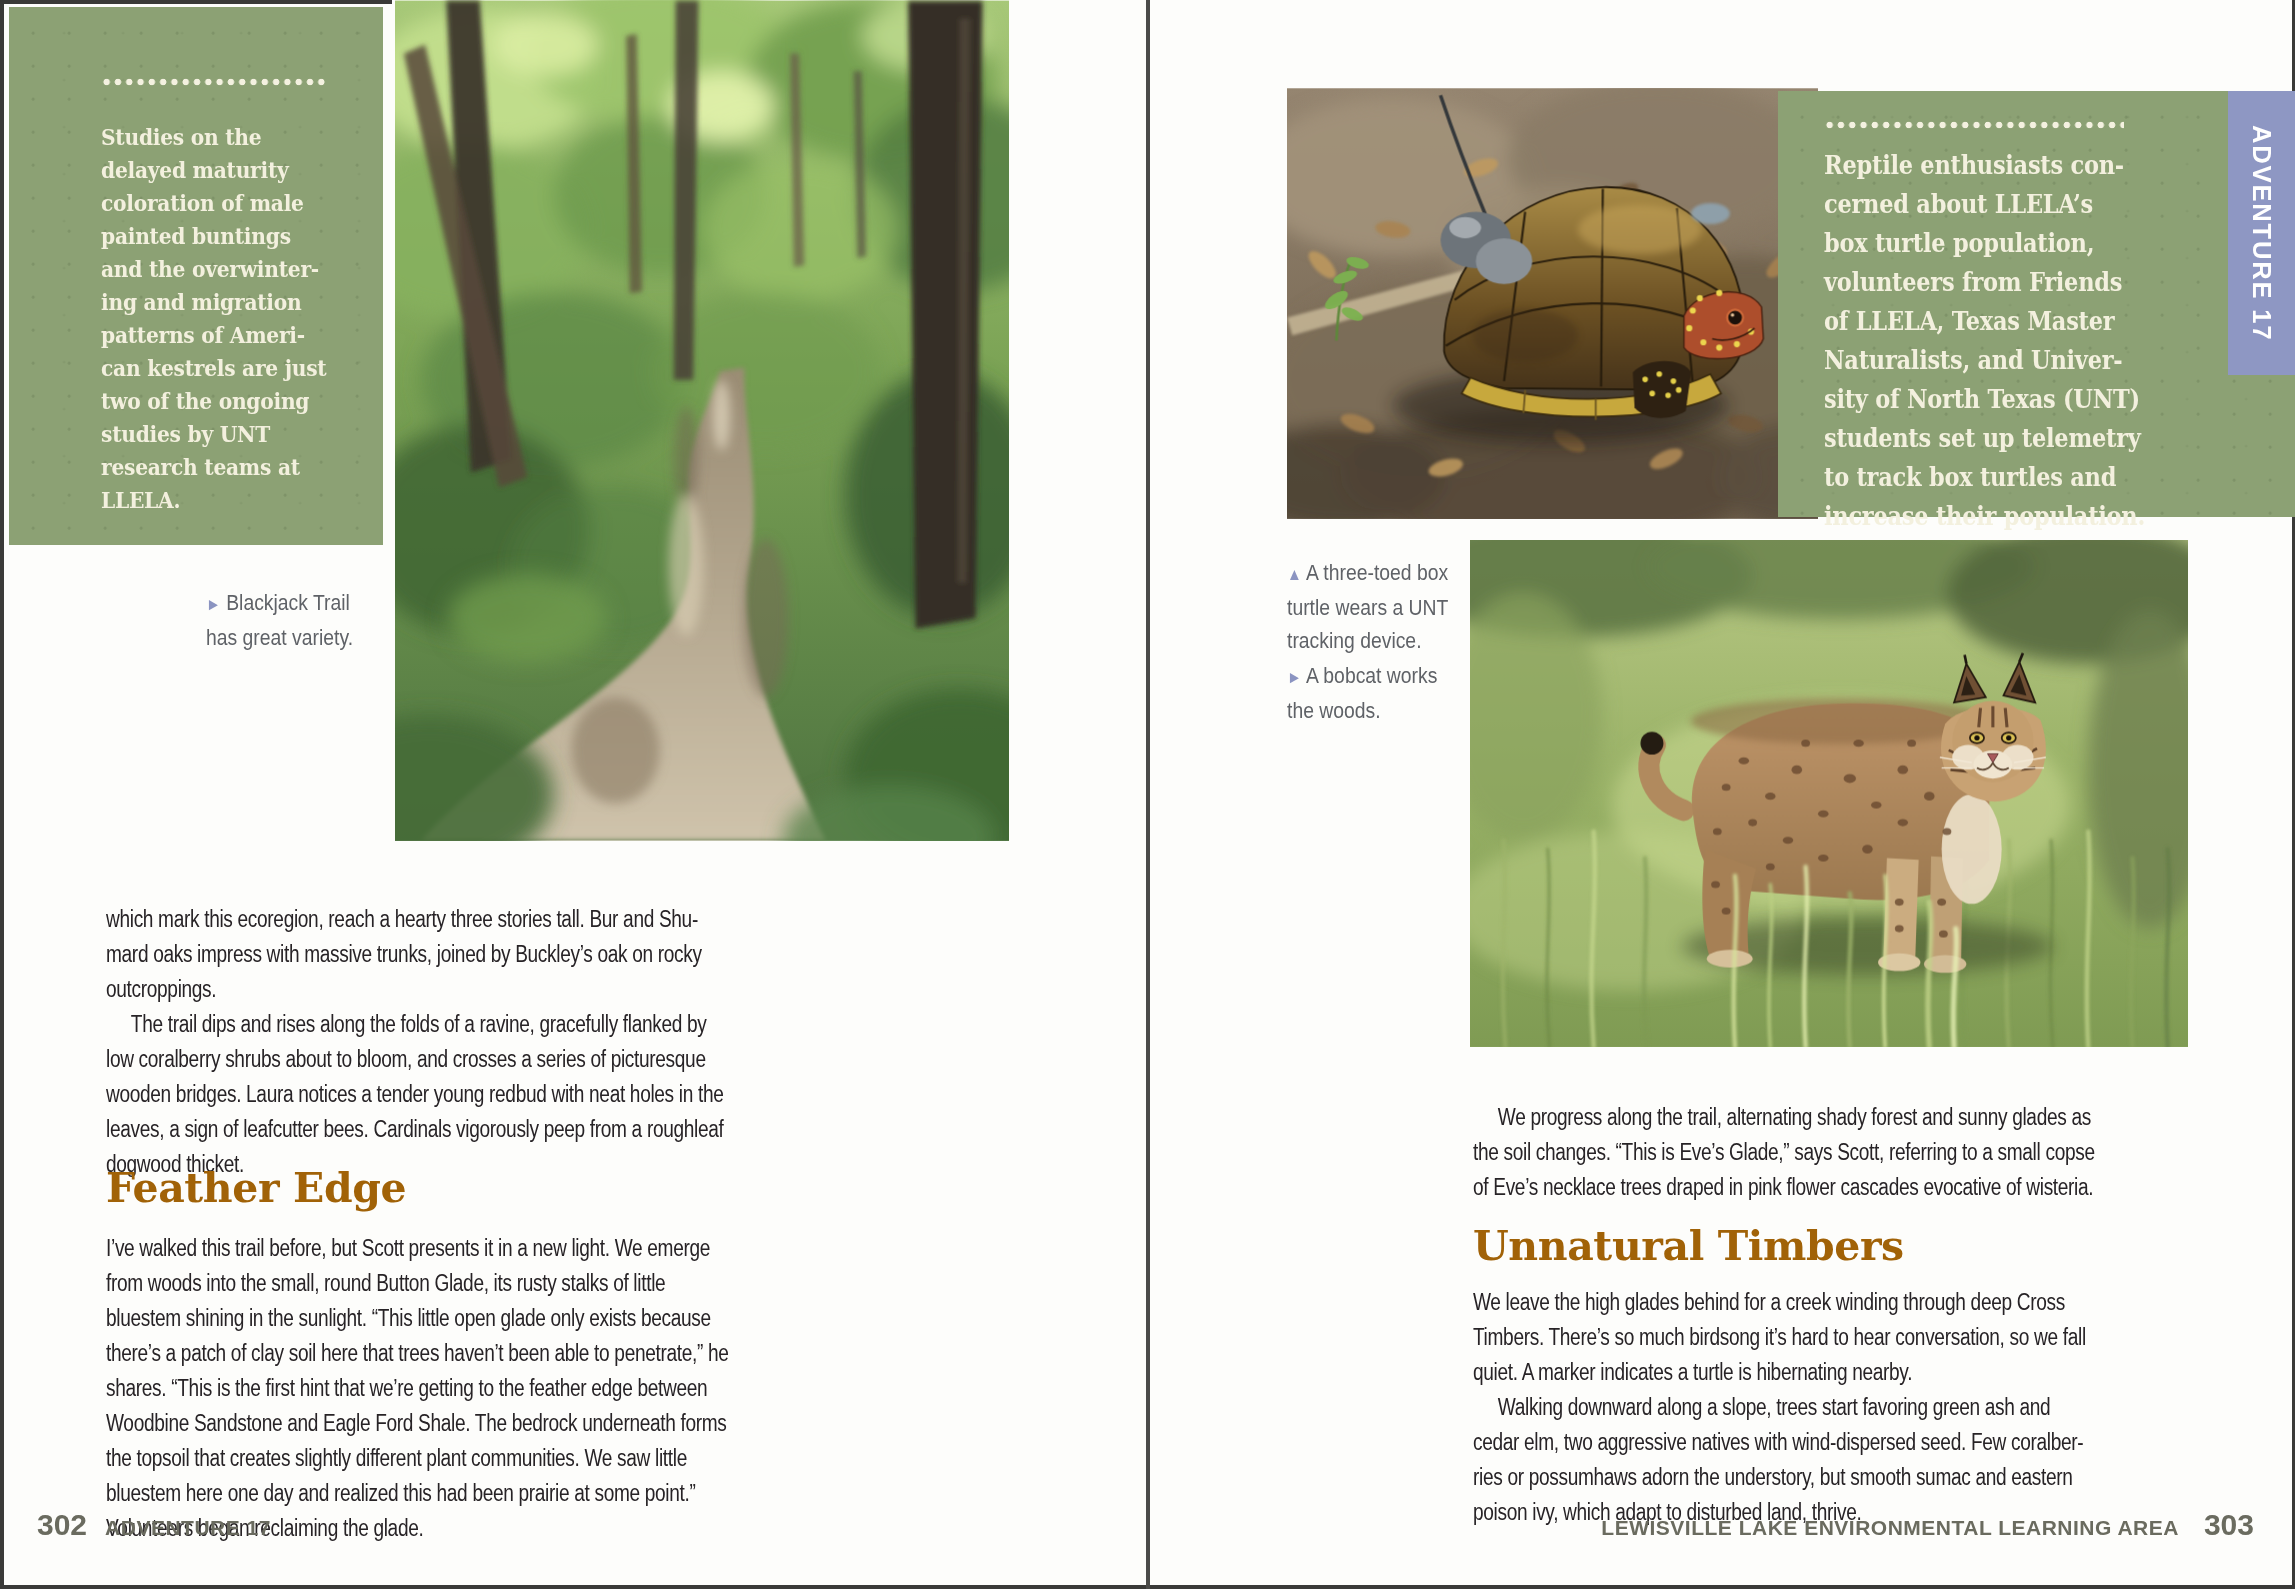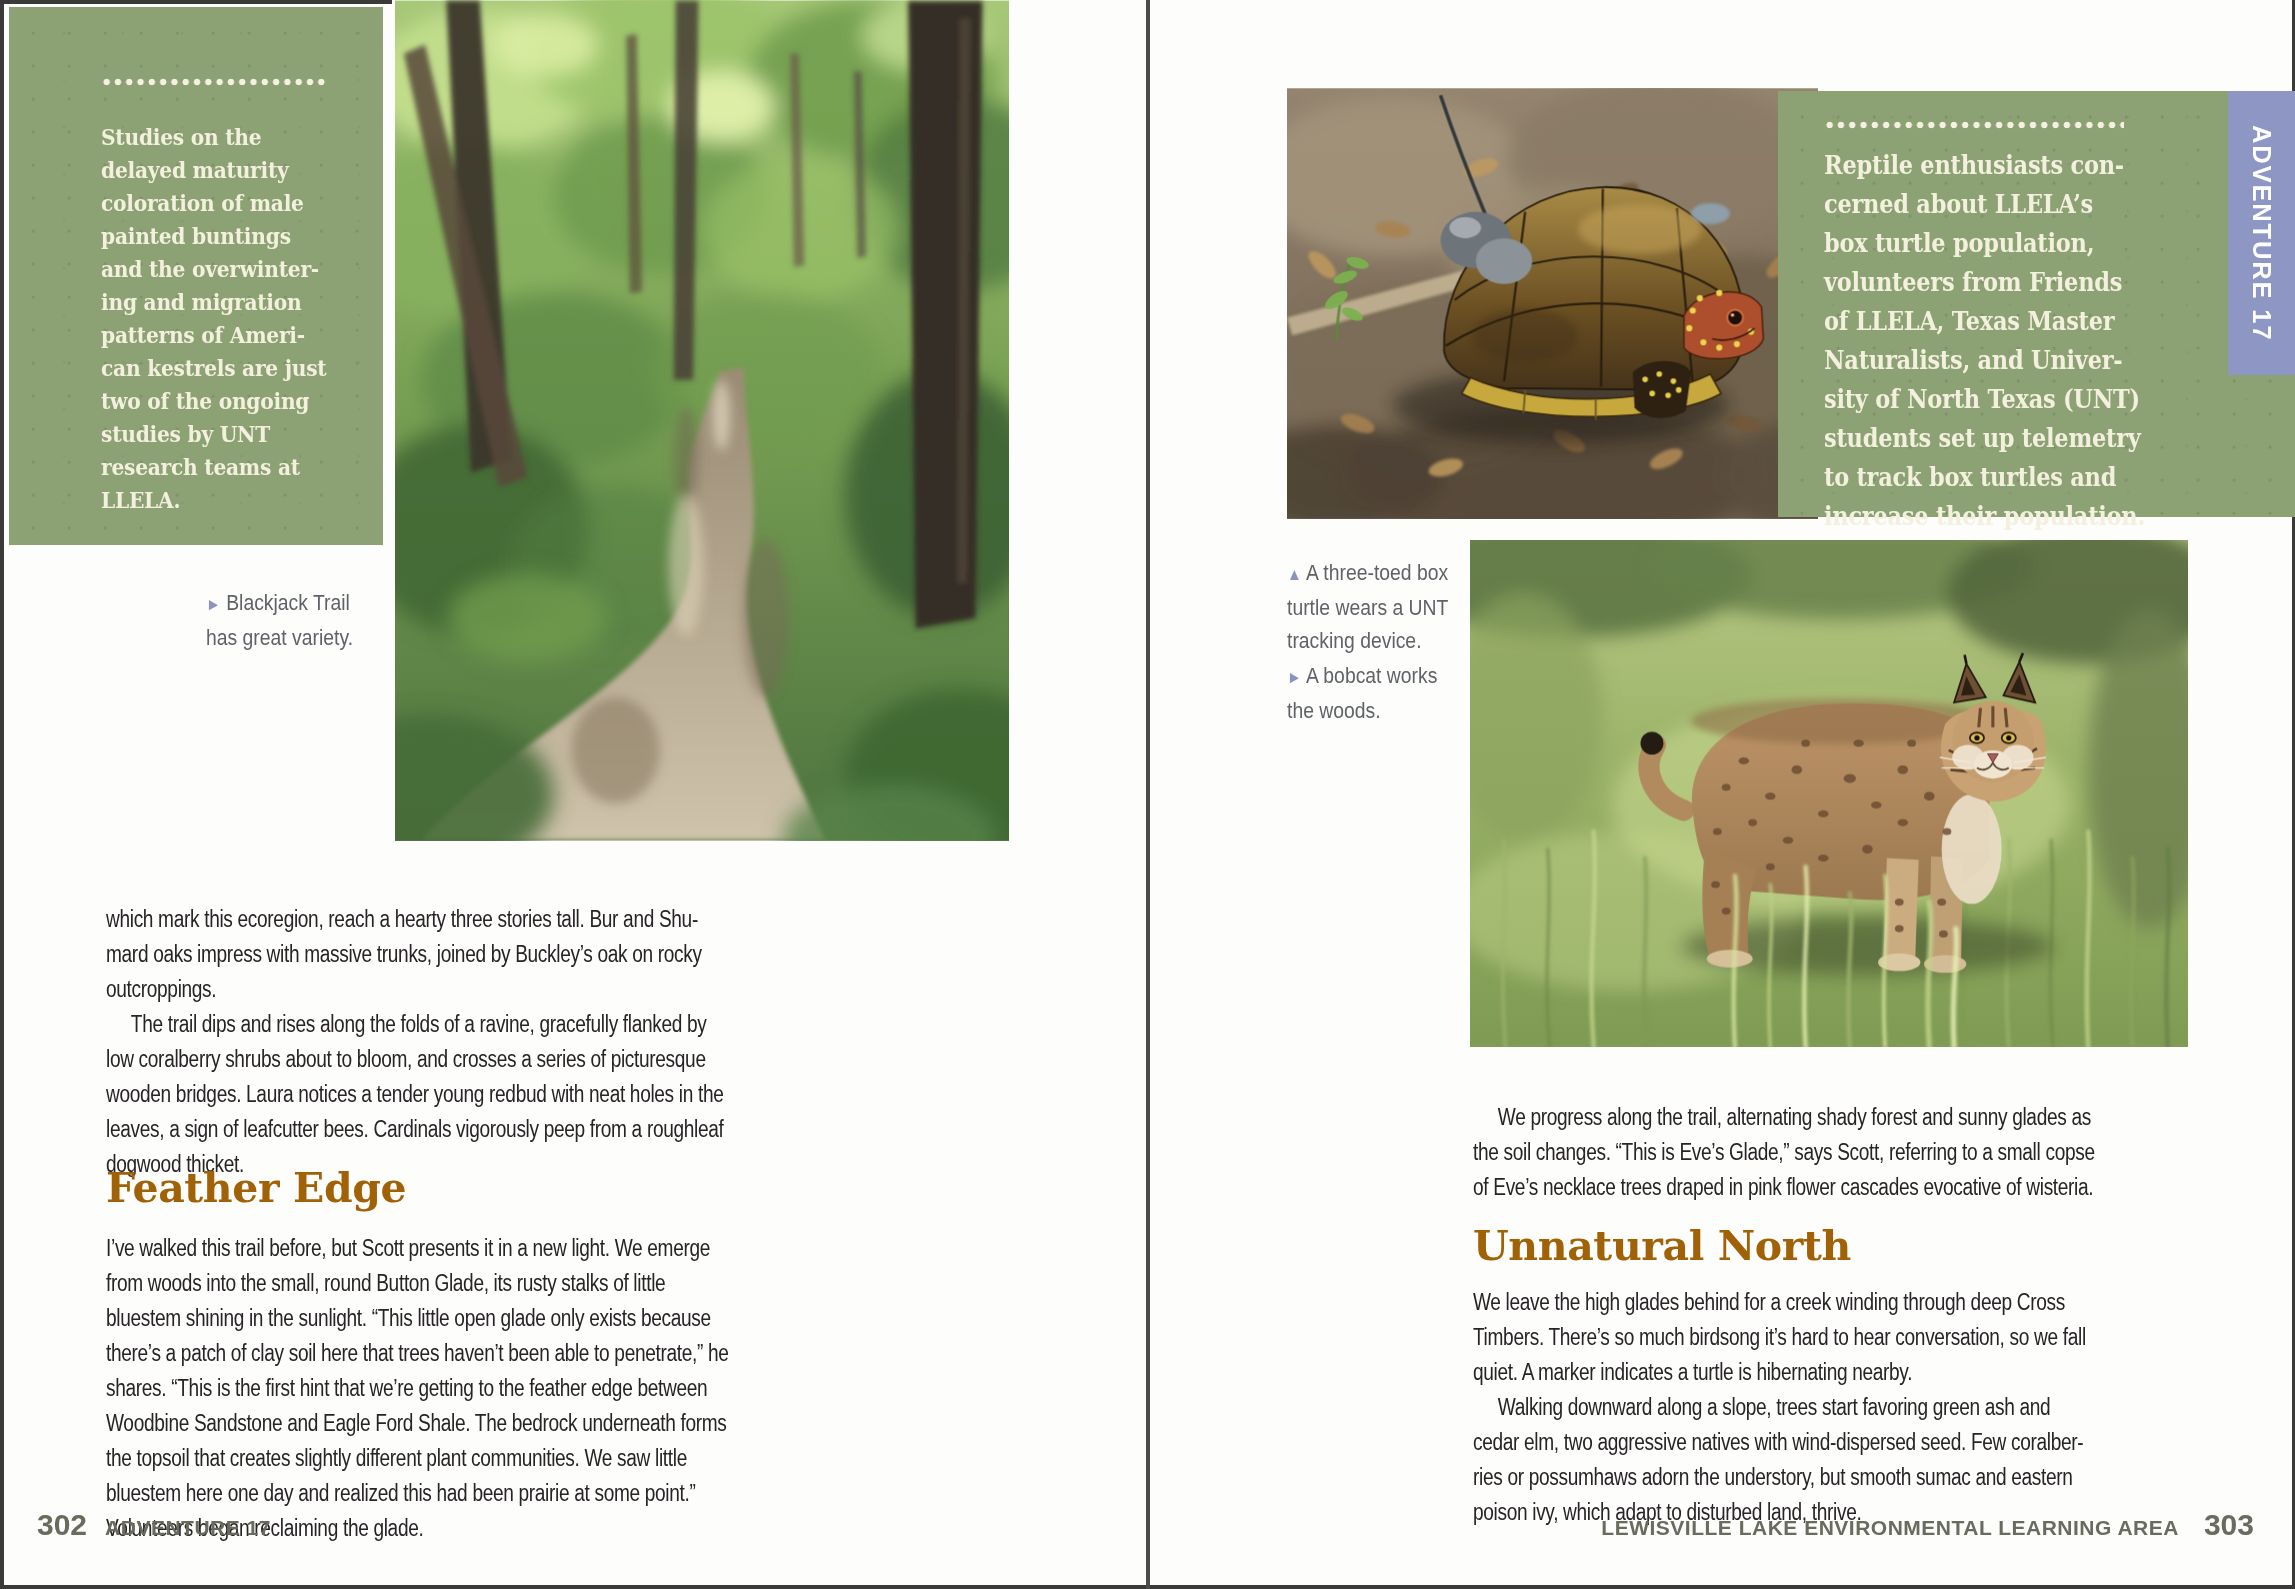--- a/index.html
+++ b/index.html
@@ -462,21 +462,21 @@
         <path d="M470,574 C464,480 476,430 470,380" stroke="#d6e49c" stroke-width="4" opacity=".85"></path>
         <path d="M520,574 C514,490 526,450 520,410" stroke="#c3d48b" stroke-width="6" opacity=".8"></path>
         <path d="M548,574 C544,500 554,470 550,440" stroke="#e8f2b6" stroke-width="6" opacity=".8"></path>
       </g>
     </svg>
   </div>
 
   <div class="body-block br1">&nbsp;&nbsp;&nbsp;&nbsp;&nbsp;We progress along the trail, alternating shady forest and sunny glades as
 the soil changes. “This is Eve’s Glade,” says Scott, referring to a small copse
 of Eve’s necklace trees draped in pink flower cascades evocative of wisteria.</div>
-  <div class="section-heading hr">Unnatural North</div>
+  <div class="section-heading hr">Unnatural Timbers</div>
   <div class="body-block br2">We leave the high glades behind for a creek winding through deep Cross
 Timbers. There’s so much birdsong it’s hard to hear conversation, so we fall
 quiet. A marker indicates a turtle is hibernating nearby.
 &nbsp;&nbsp;&nbsp;&nbsp;&nbsp;Walking downward along a slope, trees start favoring green ash and
 cedar elm, two aggressive natives with wind-dispersed seed. Few coralber-
 ries or possumhaws adorn the understory, but smooth sumac and eastern
 poison ivy, which adapt to disturbed land, thrive.</div>
 
   <div class="footer footer-right">
     <span class="runhead">LEWISVILLE LAKE ENVIRONMENTAL LEARNING AREA</span>

